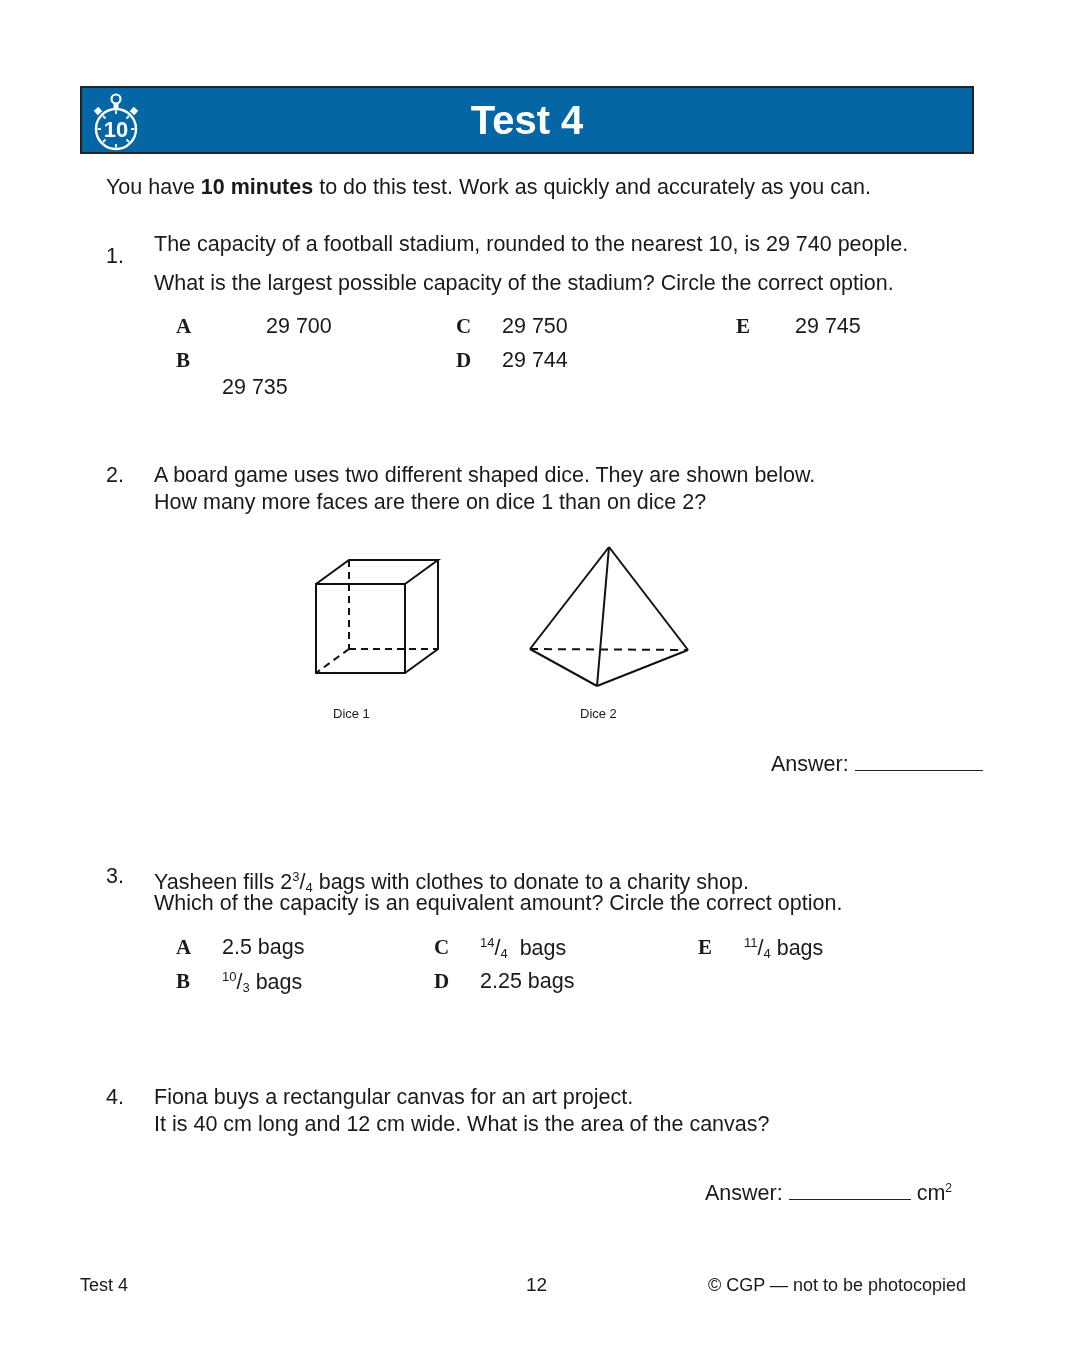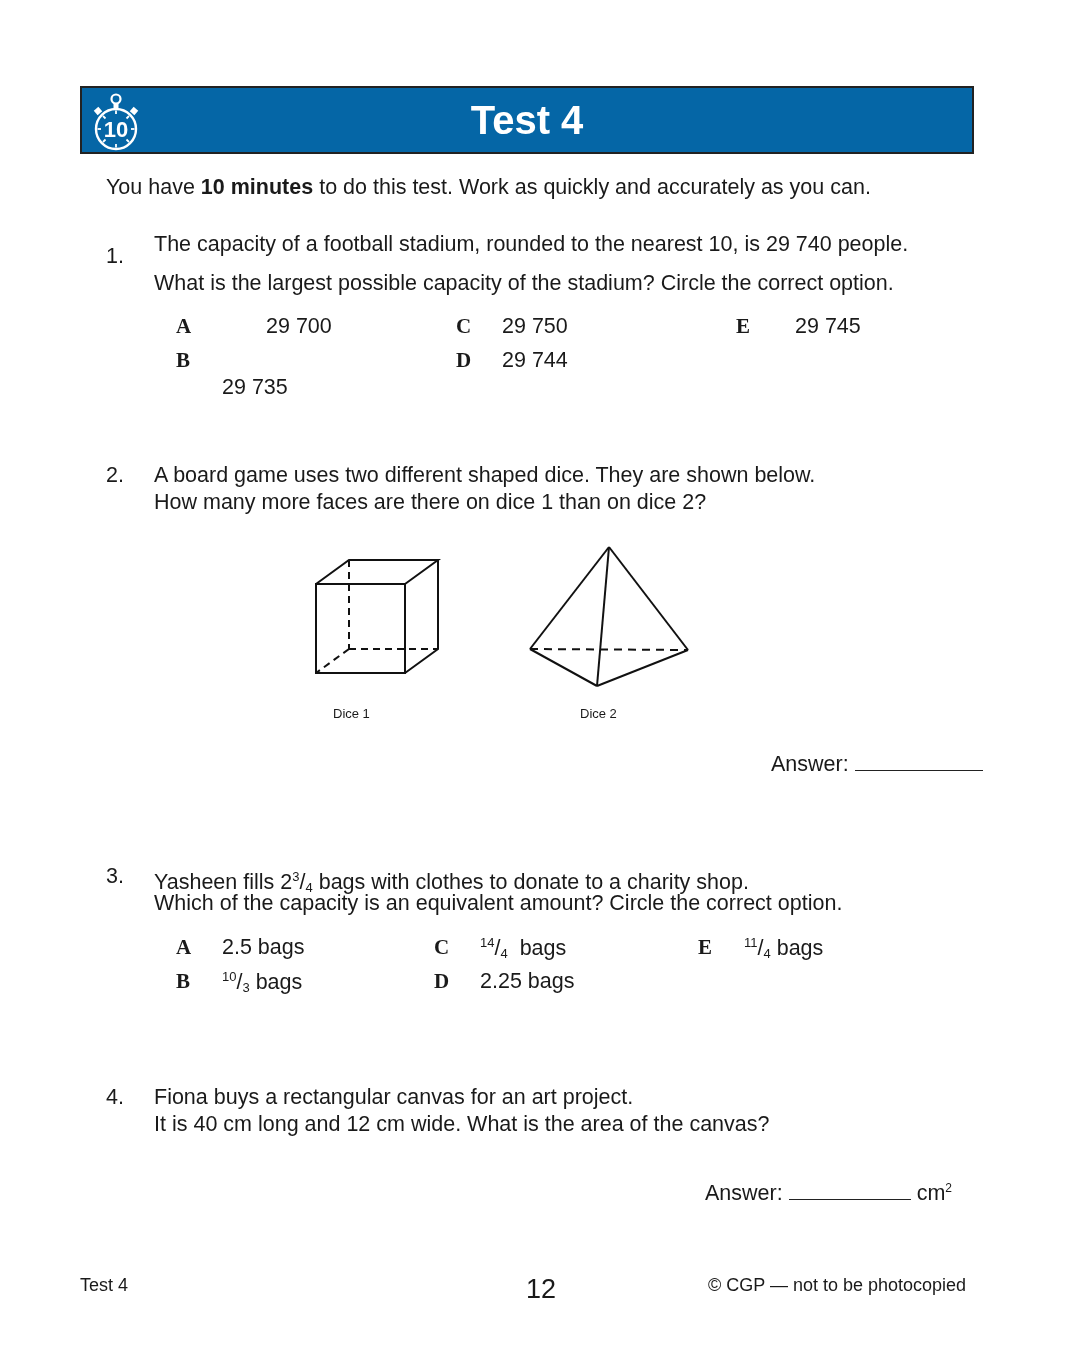--- a/index.html
+++ b/index.html
@@ -12,21 +12,21 @@
                   font-size: 40px; font-weight: bold; font-family: "Liberation Sans", sans-serif; }
   .timer { left: 6px; top: 2px; width: 56px; height: 62px; }
   .txt { font-size: 21.5px; line-height: 27px; white-space: nowrap; }
   .qnum { font-size: 21.5px; }
   .opt-letter { font-weight: bold; font-size: 21px; font-family: "Liberation Serif", serif; }
   .opt-val { font-size: 21.5px; }
   sup.fs { font-size: 13px; vertical-align: 8px; }
   sub.fs { font-size: 13px; vertical-align: -3px; }
   .dice-label { font-family: "Liberation Sans", sans-serif; font-size: 13px; }
   .footer { font-size: 18px; }
-  .pageno { font-size: 27px; }
+  .pageno { font-size: 19px; }
 </style>
 </head>
 <body>
 
 <div class="abs banner">
   <svg class="abs timer" viewBox="0 0 56 62">
     <circle cx="28" cy="9" r="4.5" fill="none" stroke="#fff" stroke-width="2.2"></circle>
     <rect x="25.5" y="13" width="5" height="5" fill="#fff"></rect>
     <rect x="7" y="18" width="6" height="6" fill="#fff" transform="rotate(-40 10 21)"></rect>
     <rect x="43" y="18" width="6" height="6" fill="#fff" transform="rotate(40 46 21)"></rect>

